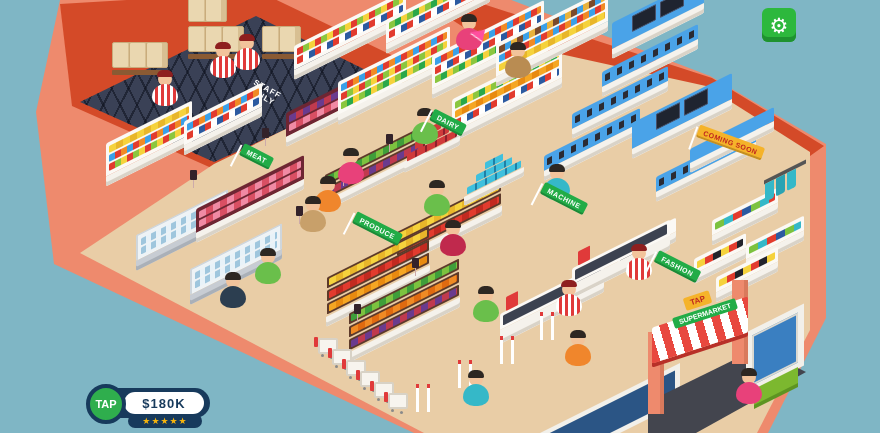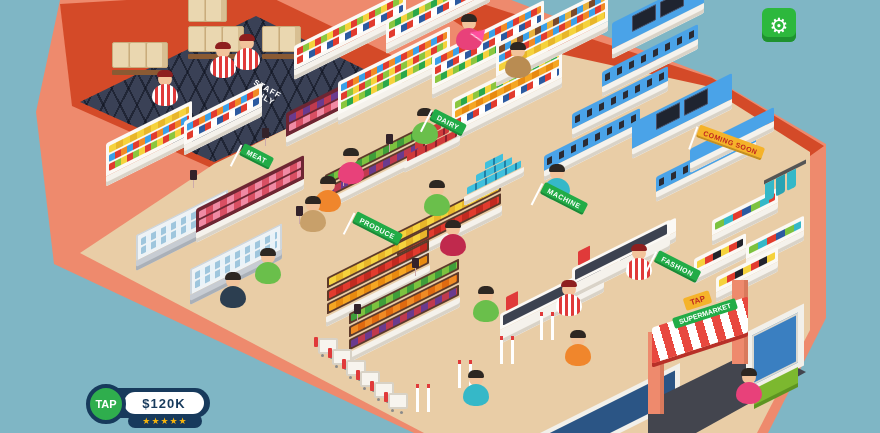--- a/index.html
+++ b/index.html
@@ -510,20 +510,20 @@
       <div class="body"></div>
     </div>
 
   <div class="arrow-cursor"></div>
 
   <div class="settings-btn">
     <span class="g">⚙</span>
   </div>
   <div class="money-badge">
     <div class="mb-pill"></div>
-    <div class="mb-white">$120K</div>
+    <div class="mb-white">$180K</div>
     <div class="mb-circle">
         <span>TAP</span>
       </div>
     <div class="mb-stars">★★★★★</div>
   </div>
 
 </div>
 
 </body></html>

